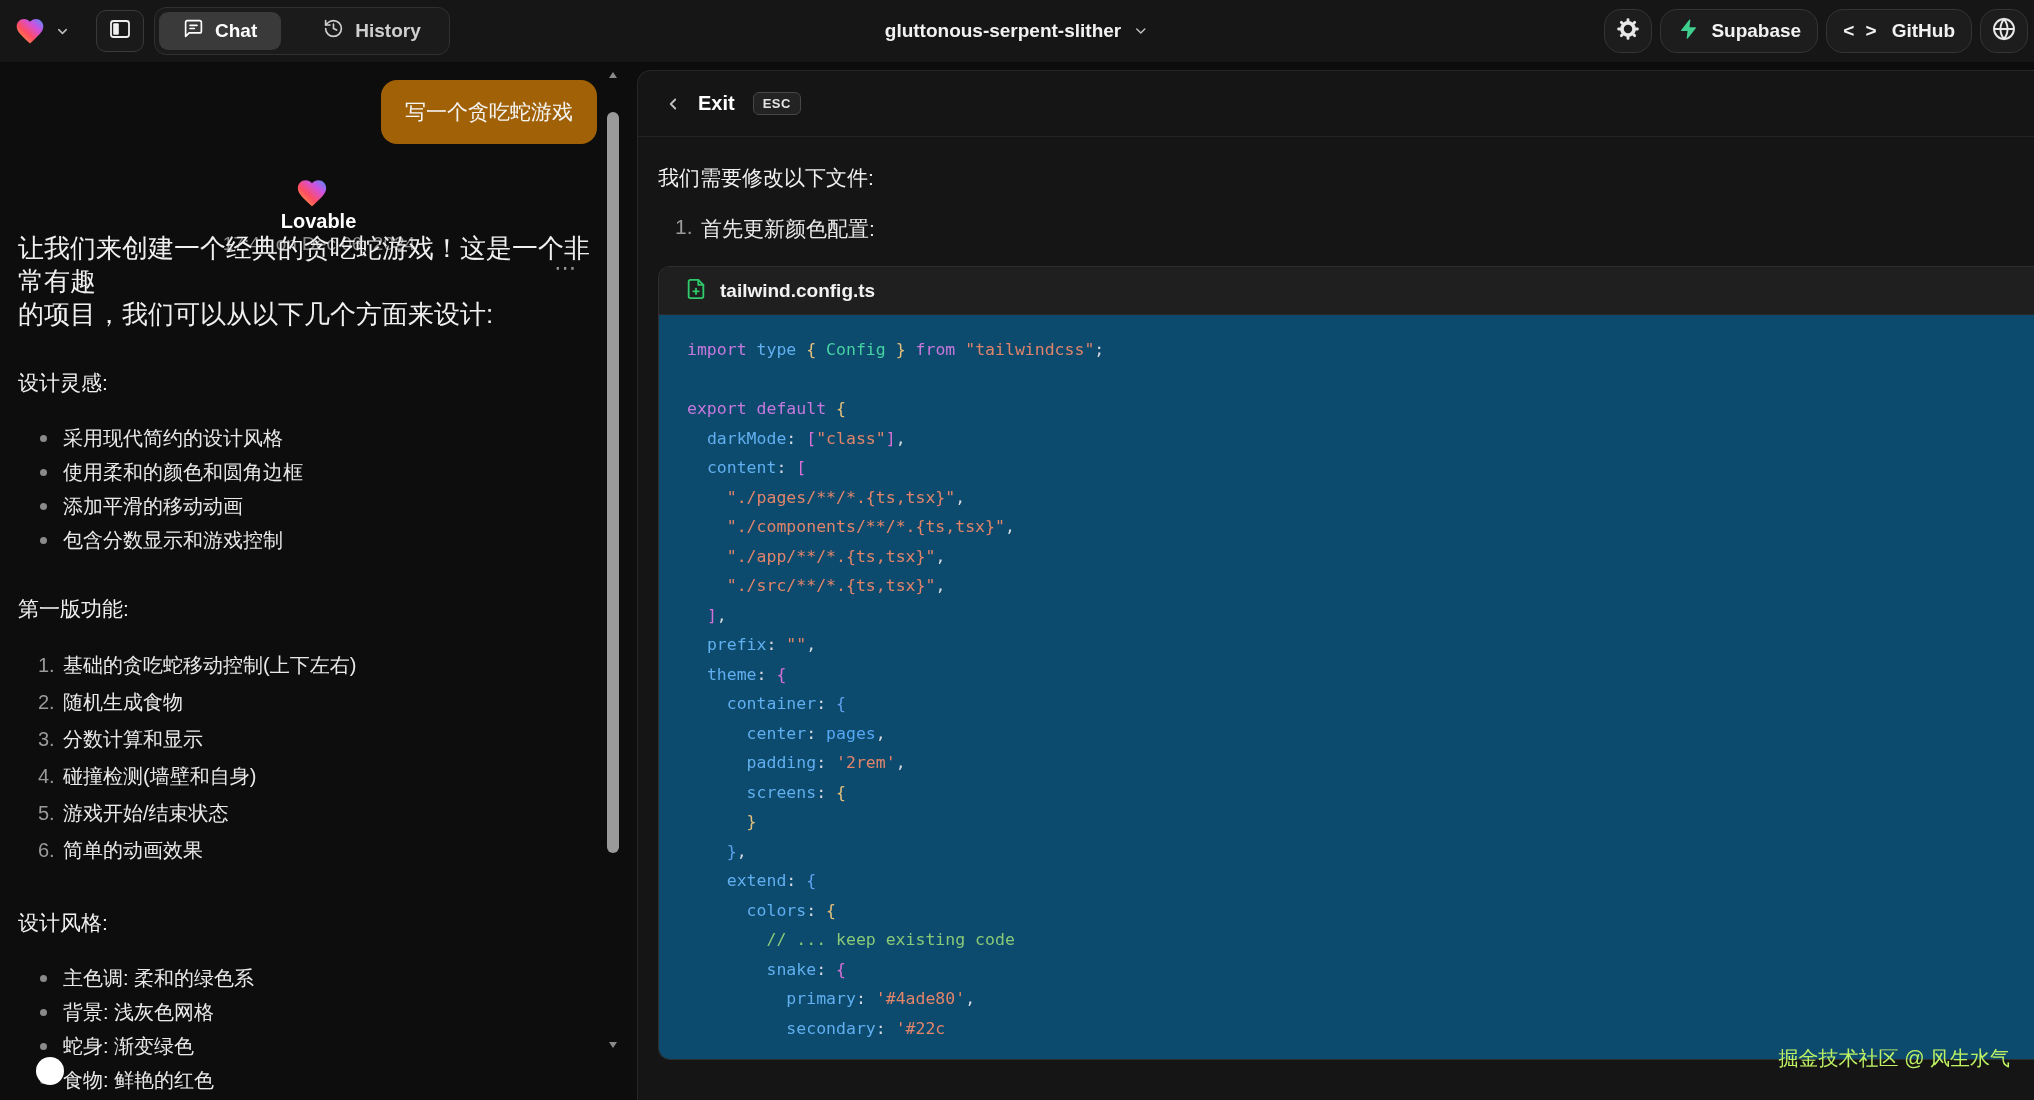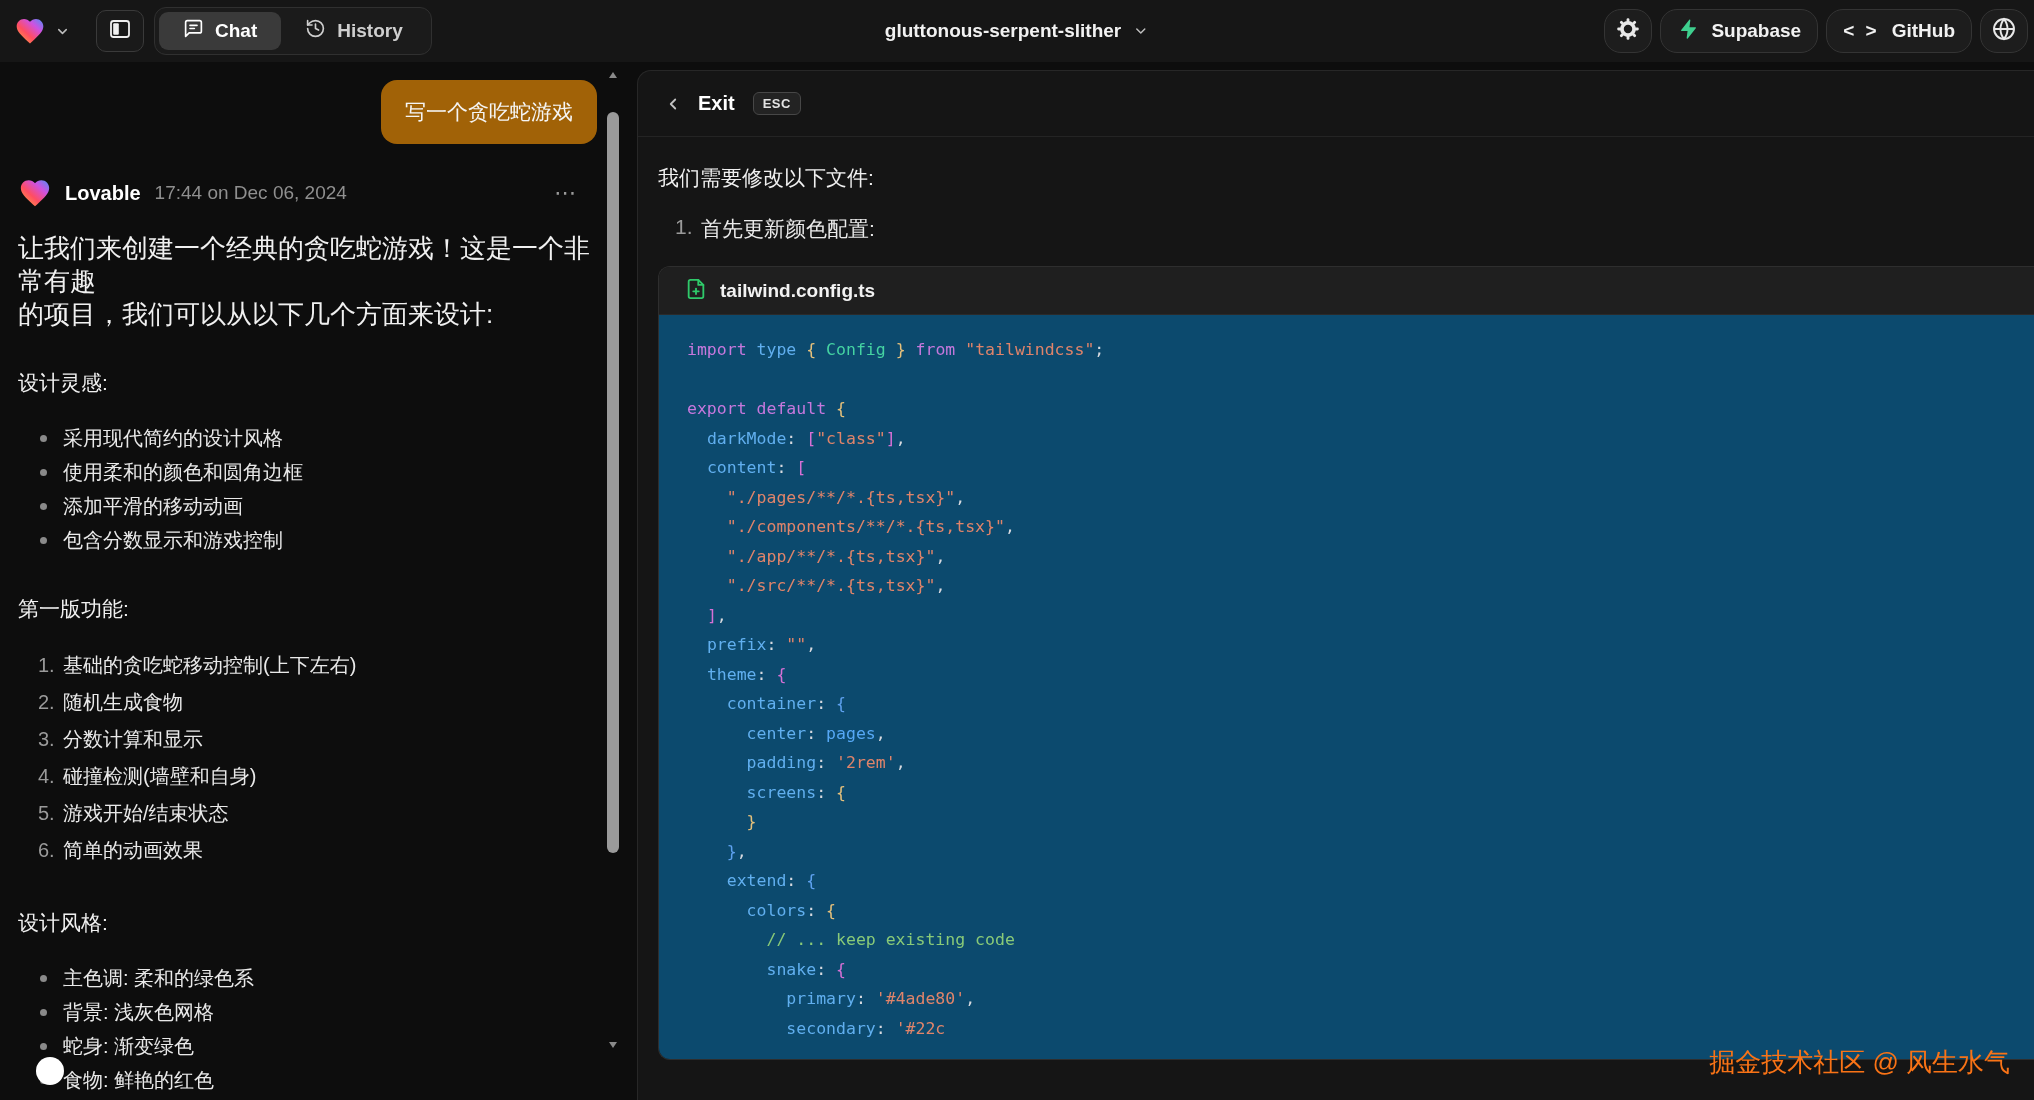--- a/index.html
+++ b/index.html
@@ -7,41 +7,41 @@
               font-family:"Liberation Sans","DejaVu Sans",sans-serif; color:#ececec; }
 
   
   .topbar { position:relative; height:62px; background:#161616; display:flex; align-items:center; }
   .logo { margin-left:14px; width:32px; height:32px; display:flex; align-items:center; }
   .chev { display:inline-flex; align-items:center; }
   .logo-chev { margin-left:9px; }
   .toggle-btn { margin-left:26px; width:48px; height:42px; border:1px solid #3a3a3a; border-radius:10px;
                 background:#1a1a1a; display:flex; align-items:center; justify-content:center; cursor:pointer; }
   .segmented { margin-left:10px; display:flex; align-items:center; background:#1b1b1b;
-               border:1px solid #303030; border-radius:12px; padding:4px; height:48px; }
+               border:1px solid #303030; border-radius:12px; padding:4px; height:48px;gap:18px; }
   .segment { display:flex; align-items:center; gap:11px; padding:0 24px; height:38px; border-radius:9px;
              font-size:19px; font-weight:600; color:#cfcfcf; cursor:pointer; }
   .segment.active { background:#3a3a3a; color:#ffffff; }
   .project { position:absolute; left:50%; transform:translateX(-50%); display:flex; align-items:center; gap:12px;
              font-size:19px; font-weight:600; color:#f2f2f2; cursor:pointer; }
   .tb-right { margin-left:auto; margin-right:6px; display:flex; align-items:center; gap:8px; }
   .tb-btn { height:44px; border:1px solid #343434; background:#1d1d1d; border-radius:17px;
             display:flex; align-items:center; justify-content:center; gap:12px; padding:0 16px;
             font-size:19px; font-weight:700; color:#f2f2f2; cursor:pointer; }
   .tb-btn.square { width:48px; padding:0; }
   .gh-glyph { font-size:19px; font-weight:700; letter-spacing:3px; color:#f2f2f2; }
 
   
   .content { position:relative; height:1038px; background:#0d0d0d; }
 
   
   .chat { position:absolute; left:0; top:0; width:606px; height:1038px; padding:0 0 0 18px; overflow:hidden; }
   .bubble { margin:18px 9px 0 auto; width:max-content; max-width:540px; background:#a16207;
             border-radius:16px; padding:18px 24px; font-size:21px; color:#f5f5f5; }
-  .msg-head { margin-top:32px; display:flex; align-items:center; height:34px; }
+  .msg-head { margin-top:32px; display:flex; align-items:center; height:34px;flex-direction:column; }
   .msg-heart { width:34px; height:34px; }
   .msg-name { margin-left:13px; font-size:20px; font-weight:700; color:#ffffff; }
   .msg-time { margin-left:14px; font-size:19px; color:#8f8f8f; }
   .msg-menu { margin-left:auto; margin-right:28px; font-size:22px; color:#9a9a9a; letter-spacing:2px; cursor:pointer; }
   .para { margin-top:22px; font-size:26px; line-height:33px; color:#f0f0f0; }
   .sec-h { margin-top:38px; font-size:21px; color:#f0f0f0; }
   .sec-h.gap2 { margin-top:40px; }
   .blist { margin-top:24px; padding-left:22px; }
   .bullet { display:flex; align-items:center; height:34px; font-size:20px; color:#e9e9e9; }
   .bullet .dot { width:7px; height:7px; border-radius:50%; background:#8a8a8a; margin-right:16px; flex:none; }
@@ -74,21 +74,21 @@
              display:flex; align-items:center; gap:13px; padding:0 26px; }
   .fc-name { font-size:19px; font-weight:600; color:#f2f2f2; }
   .fc-code { background:#0c4a6e; padding:20px 0 16px 28px; }
   .code-line { font-family:"DejaVu Sans Mono","Liberation Mono",monospace; font-size:16.5px;
                line-height:29.5px; white-space:pre; }
   .t-pln { color:#d7dae0; } .t-kw { color:#c678dd; } .t-blu { color:#61afef; }
   .t-typ { color:#45d3a2; } .t-str { color:#e0846a; } .t-cm { color:#89ca78; }
   .t-b1 { color:#e5c07b; } .t-b2 { color:#d670d6; } .t-b3 { color:#5ea1ef; }
   .t-bool { color:#56a8f5; }
 
-  .watermark { position:absolute; right:24px; top:983px; font-size:26px; color:#f97316; z-index:5; }
+  .watermark { position:absolute; right:24px; top:983px; font-size:20px; color:#bef264; z-index:5; }
 </style>
 </head>
 <body>
 
 <header class="topbar">
   <span class="logo">
     <svg viewBox="0 0 24 24" width="32" height="32">
       <defs>
         <linearGradient id="heartGrad" x1="0" y1="1" x2="1" y2="0">
           <stop offset="0" stop-color="#ffaf3d"></stop>

